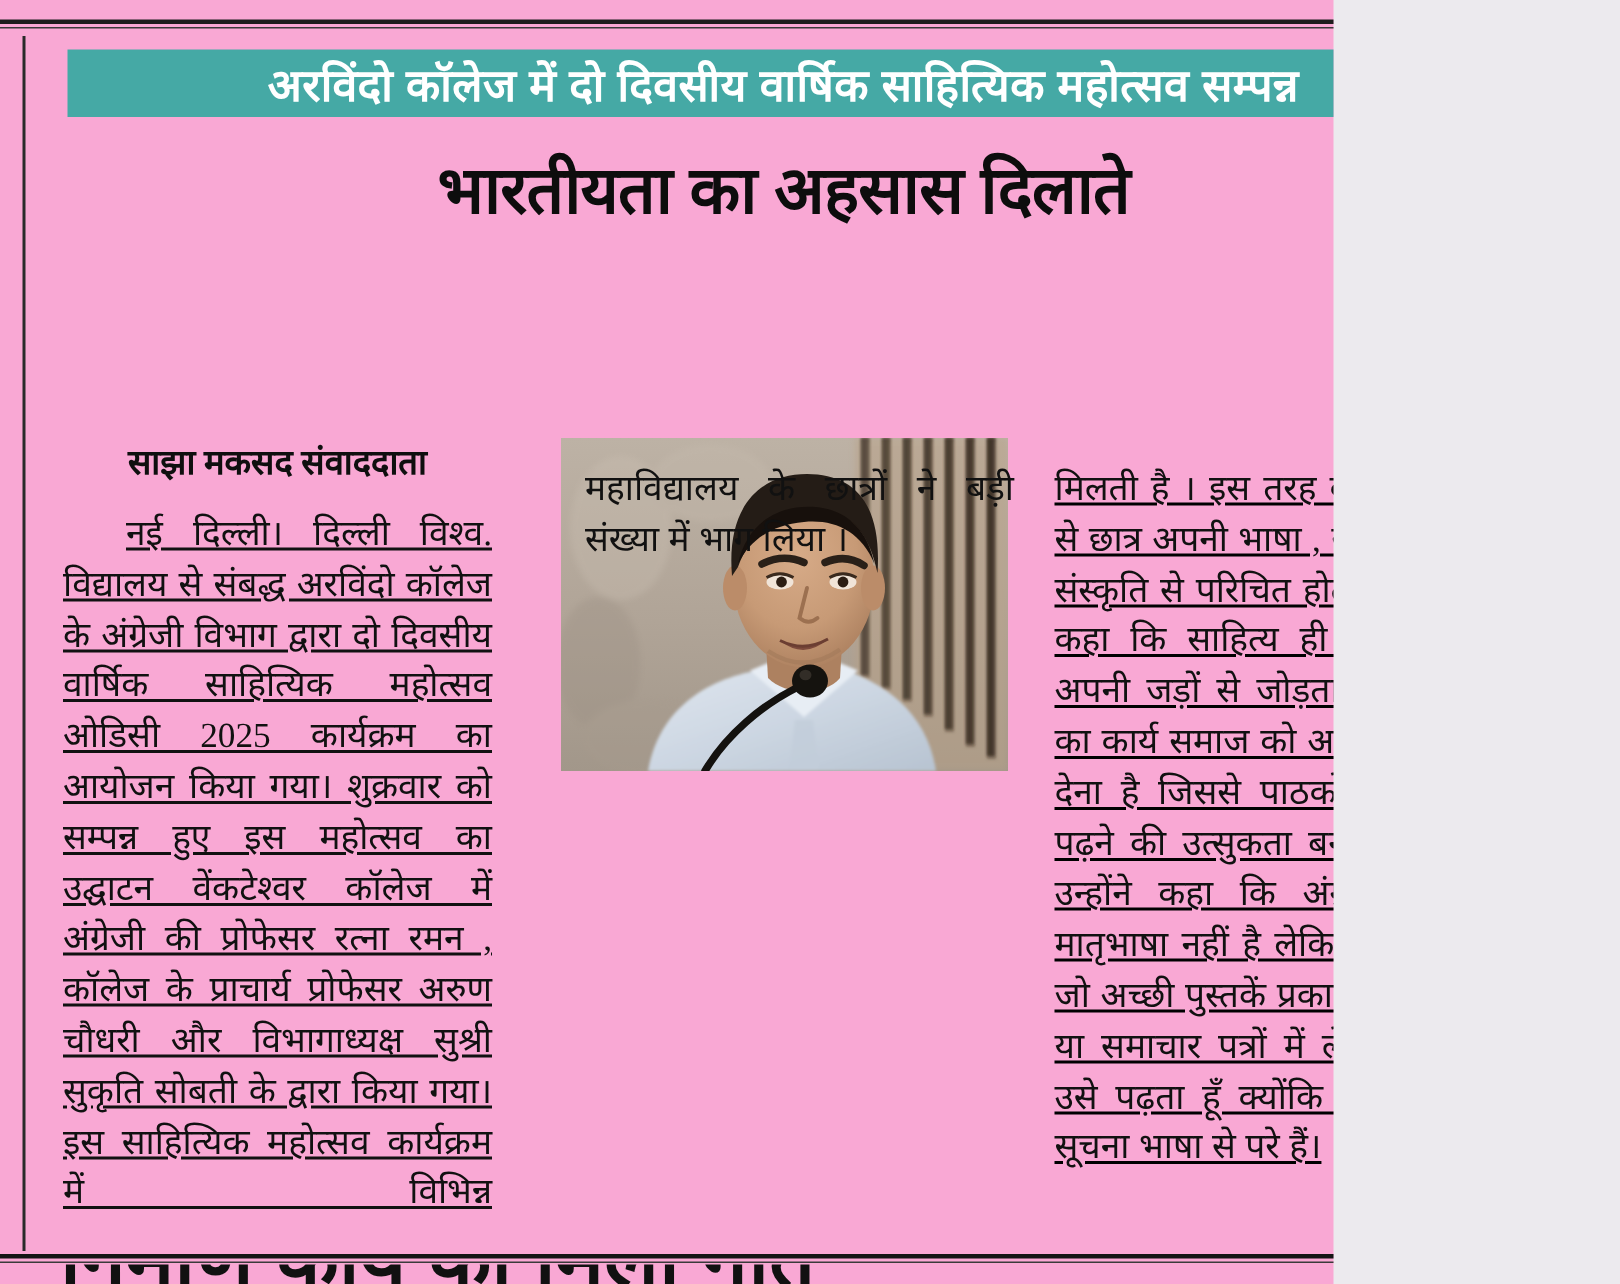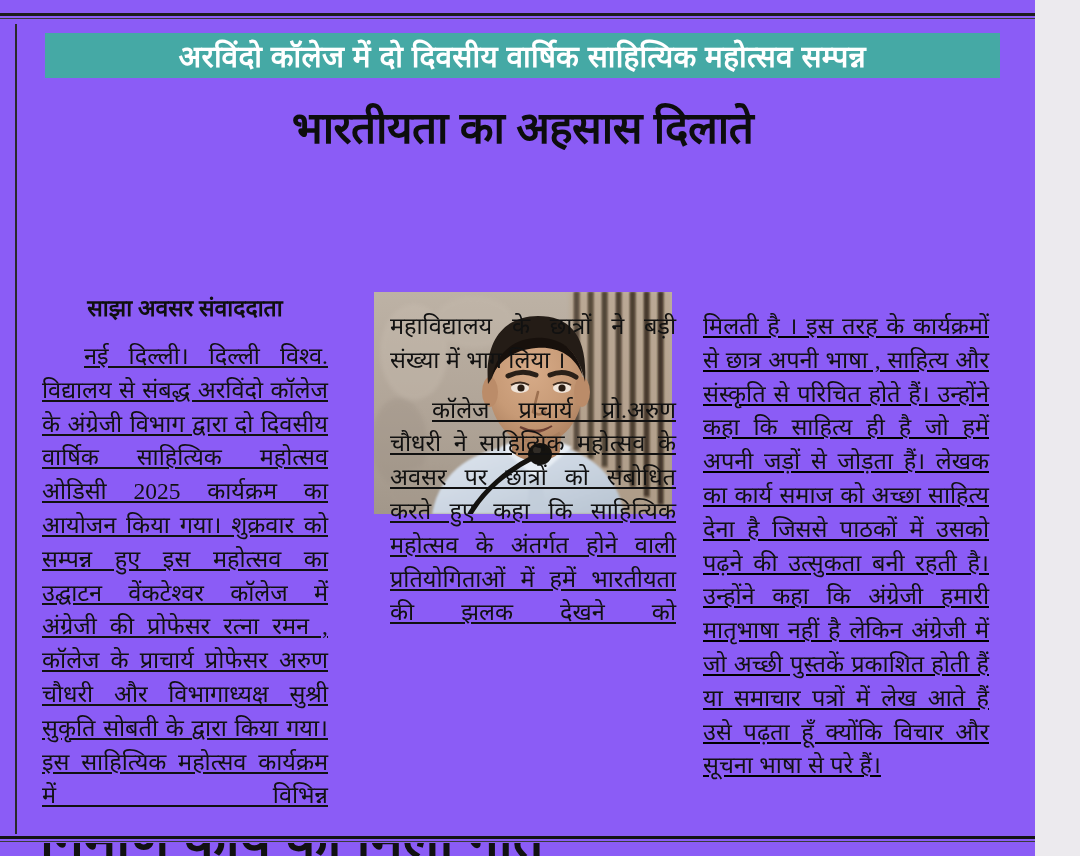--- a/index.html
+++ b/index.html
@@ -13,23 +13,23 @@
     height: 856px;
     overflow: hidden;
     font-family: "Liberation Serif", "DejaVu Serif", serif;
   }
 
   
   .page {
     position: absolute;
     left: 0;
     top: 0;
-    width: 1035px;
+    width: 889px;
     height: 856px;
-    background: #8b5cf6;
+    background: #f9a8d4;
     overflow: hidden;
   }
   .right-margin {
     position: absolute;
     left: 1035px;
     top: 0;
     width: 45px;
     height: 856px;
     background: #eceaee;
   }
@@ -320,30 +320,29 @@
         <path d="M96 222 C110 198 134 178 158 166" stroke="#14120f" stroke-width="5" fill="none" stroke-linecap="round"></path>
         <ellipse cx="166" cy="162" rx="12" ry="11" fill="#15130f"></ellipse>
         <ellipse cx="163" cy="158" rx="4" ry="3.5" fill="#3a352d" opacity="0.8"></ellipse>
       </g>
     </svg>
   </div>
 
   <div class="cols">
 
     <div class="col col-1">
-      <div class="byline">साझा अवसर संवाददाता</div>
+      <div class="byline">साझा मकसद संवाददाता</div>
       <div class="body-text">
         <p class="indent force-justify">नई दिल्ली। दिल्ली विश्व. विद्यालय से संबद्ध अरविंदो कॉलेज के अंग्रेजी विभाग द्वारा दो दिवसीय वार्षिक साहित्यिक महोत्सव ओडिसी 2025 कार्यक्रम का आयोजन किया गया। शुक्रवार को सम्पन्न हुए इस महोत्सव का उद्घाटन वेंकटेश्वर कॉलेज में अंग्रेजी की प्रोफेसर रत्ना रमन , कॉलेज के प्राचार्य प्रोफेसर अरुण चौधरी और विभागाध्यक्ष सुश्री सुकृति सोबती के द्वारा किया गया। इस साहित्यिक महोत्सव कार्यक्रम में विभिन्न</p>
       </div>
     </div>
 
     <div class="col col-2">
       <div class="body-text">
         <p>महाविद्यालय के छात्रों ने बड़ी संख्या में भाग लिया ।</p>
-        <p class="indent force-justify">कॉलेज प्राचार्य प्रो.अरुण चौधरी ने साहित्यिक महोत्सव के अवसर पर छात्रों को संबोधित करते हुए कहा कि साहित्यिक महोत्सव के अंतर्गत होने वाली प्रतियोगिताओं में हमें भारतीयता की झलक देखने को</p>
       </div>
     </div>
 
     <div class="col col-3">
       <div class="body-text">
         <p>मिलती है । इस तरह के कार्यक्रमों से छात्र अपनी भाषा , साहित्य और संस्कृति से परिचित होते हैं। उन्होंने कहा कि साहित्य ही है जो हमें अपनी जड़ों से जोड़ता हैं। लेखक का कार्य समाज को अच्छा साहित्य देना है जिससे पाठकों में उसको पढ़ने की उत्सुकता बनी रहती है। उन्होंने कहा कि अंग्रेजी हमारी मातृभाषा नहीं है लेकिन अंग्रेजी में जो अच्छी पुस्तकें प्रकाशित होती हैं या समाचार पत्रों में लेख आते हैं उसे पढ़ता हूँ क्योंकि विचार और सूचना भाषा से परे हैं।</p>
       </div>
     </div>
 
   </div>

